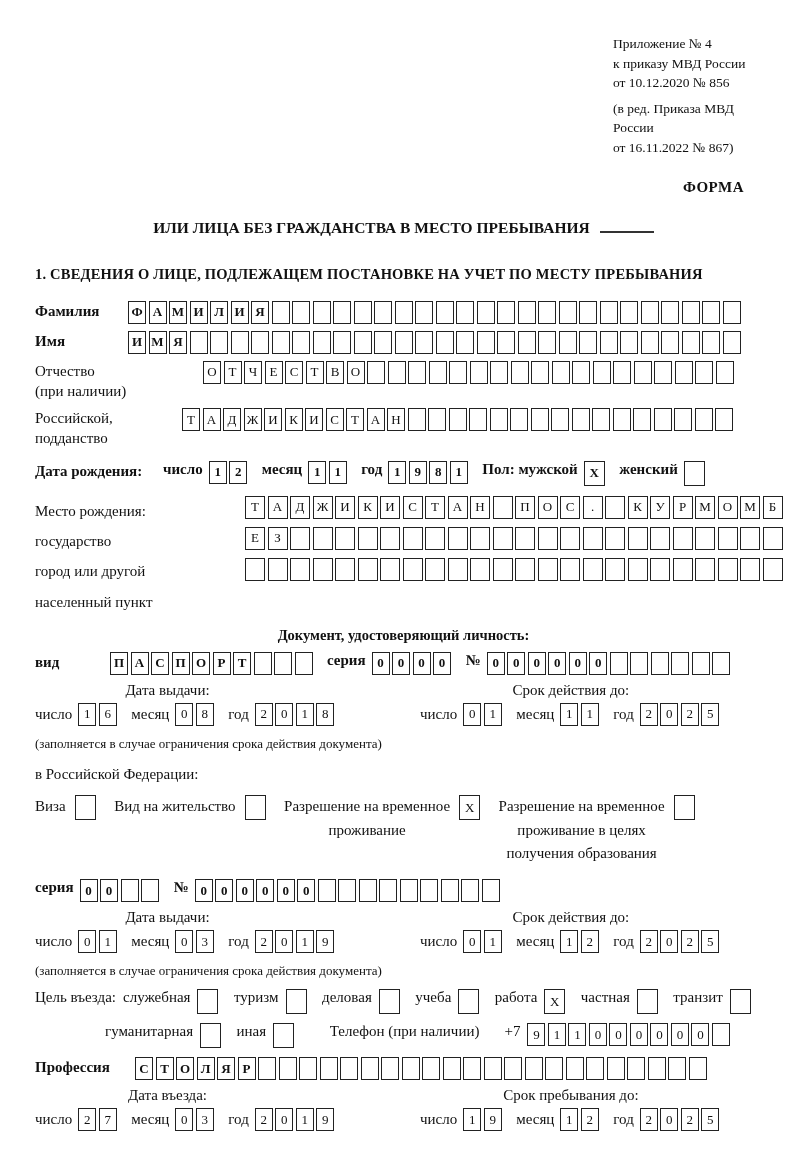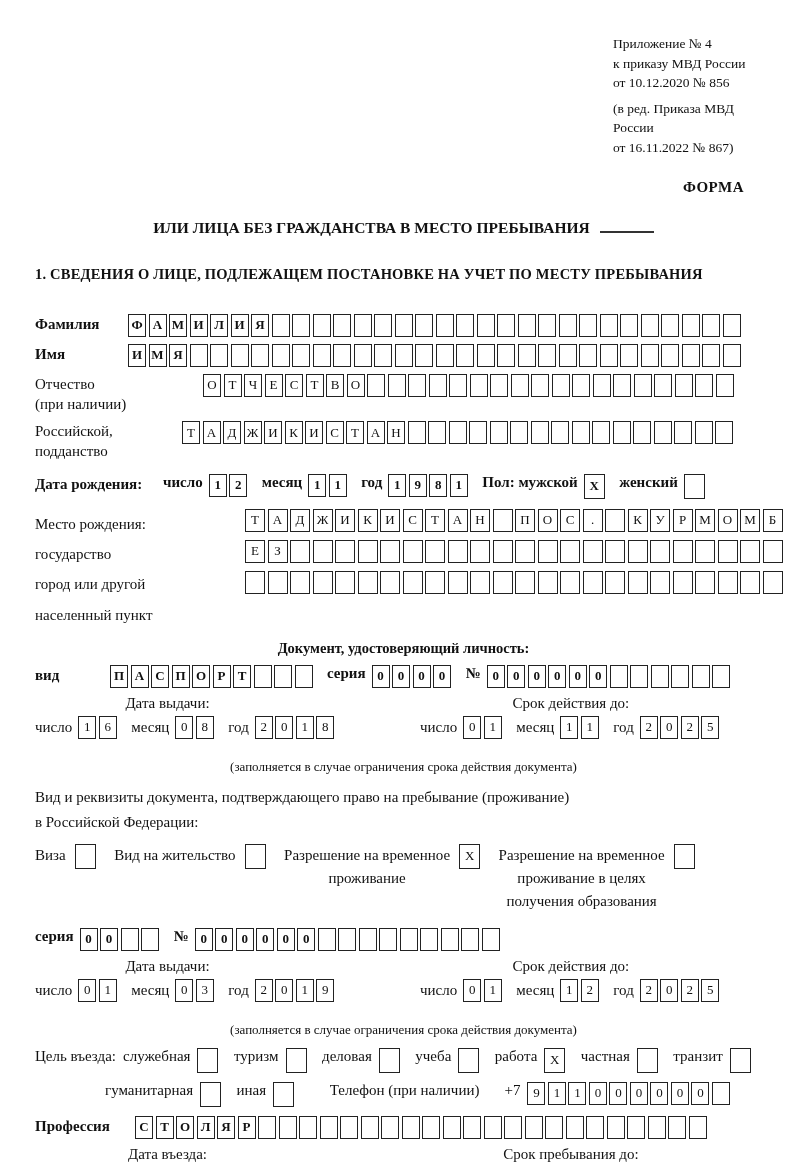--- a/index.html
+++ b/index.html
@@ -4,41 +4,41 @@
 <style>
   html,body{margin:0;padding:0;background:#fff;}
   body{width:800px;min-height:1163px;font-family:"Liberation Serif","DejaVu Serif",serif;color:#111;}
   .page{padding:34px 28px 30px 35px;width:737px;}
   
   .annex{margin-left:578px;font-size:13.5px;line-height:1.45;}
   .annex .amend{margin-top:6px;}
   .forma{font-weight:bold;font-size:15px;text-align:right;padding-right:28px;margin-top:22px;letter-spacing:.5px;}
   .title{font-weight:bold;font-size:15.5px;text-align:center;margin-top:20px;line-height:1.5;}
   .title-underline{display:inline-block;width:54px;border-bottom:2px solid #333;margin-left:10px;vertical-align:baseline;}
-  .section-heading{font-weight:bold;font-size:14.5px;margin-top:26px;margin-bottom:31px;letter-spacing:.2px;}
+  .section-heading{font-weight:bold;font-size:14.5px;margin-top:26px;margin-bottom:18px;letter-spacing:.2px;}
   
   .frow{display:flex;align-items:flex-start;margin-bottom:7px;}
   .frow.center{align-items:flex-start;font-weight:bold;}
   .flabel{font-size:15px;flex:none;line-height:1.35;}
   .cells{display:flex;flex:none;}
   .cell{width:16px;height:21px;border:1.5px solid #222;margin-right:2.5px;display:flex;align-items:center;justify-content:center;font-size:13px;flex:none;background:#fff;}
   .cell-w .cell{width:18px;}
   .cb .cell{width:19px;height:23px;}
   .lw-90{width:93px;}
   .lw-168{width:168px;}
   .lw-147{width:147px;}
   .dlbl{font-size:15px;margin:0 6px 0 12px;flex:none;}
   .dlbl.first{margin-left:0;}
   .doc-heading{font-weight:bold;font-size:14.5px;text-align:center;margin:10px 0 8px 0;}
   .date-pair{display:flex;margin-top:4px;}
   .date-col-l{width:385px;flex:none;}
   .date-col-r{flex:none;}
   .date-title{font-size:15px;text-align:center;margin-bottom:4px;}
   .date-line{display:flex;align-items:center;}
-  .note-right{font-size:13px;text-align:center;margin-top:20px;margin-bottom:10px;}
+  .note-right{font-size:13px;text-align:left;margin-top:10px;margin-bottom:10px;}
   .intro{font-size:15px;line-height:1.7;margin-top:6px;}
   .opts{display:flex;align-items:flex-start;margin-top:8px;margin-bottom:14px;}
   .opt{display:flex;align-items:flex-start;margin-right:16px;}
   .opt .olbl{font-size:15px;text-align:center;line-height:1.55;margin-right:9px;}
   .purpose-line{display:flex;margin-bottom:9px;}
   .plbl{font-size:15px;margin-right:7px;flex:none;}
   .pbox{margin-right:13px;}
   .indent70{margin-left:70px;}
   .mlines{line-height:2.02;font-size:15px;}
   .stack .cells{margin-bottom:8px;}
@@ -407,21 +407,20 @@
             <span class="cell">0</span>
             <span class="cell">2</span>
             <span class="cell">5</span>
           </span>
       </div>
     </div>
   </div>
   <div class="note-right">(заполняется в случае ограничения срока действия документа)</div>
 
   <div class="intro">
-    <div>Вид и реквизиты документа, подтверждающего право на пребывание (проживание)</div>
     <div>в Российской Федерации:</div>
   </div>
 
   <div class="opts">
     <div class="opt">
       <span class="olbl">Виза</span>
       <span class="cells cb">
           <span class="cell"></span>
         </span>
     </div>

